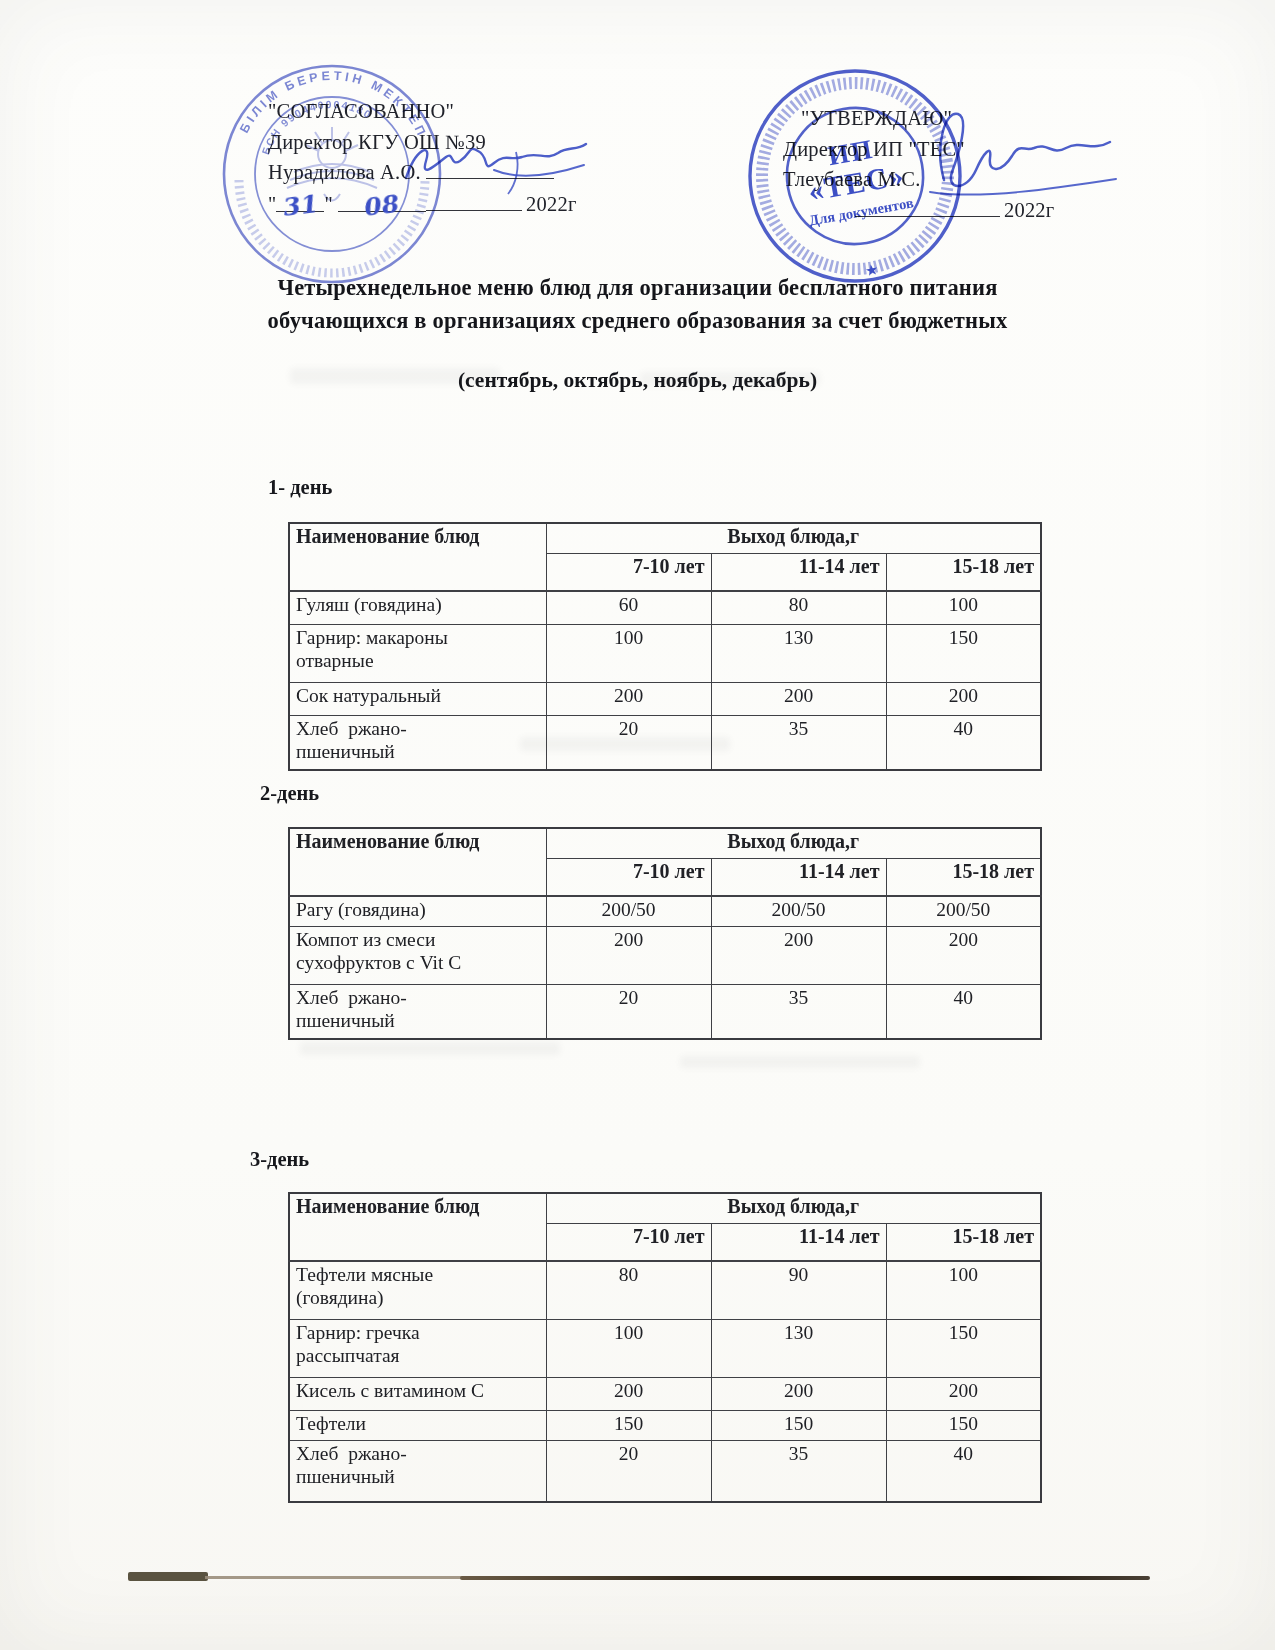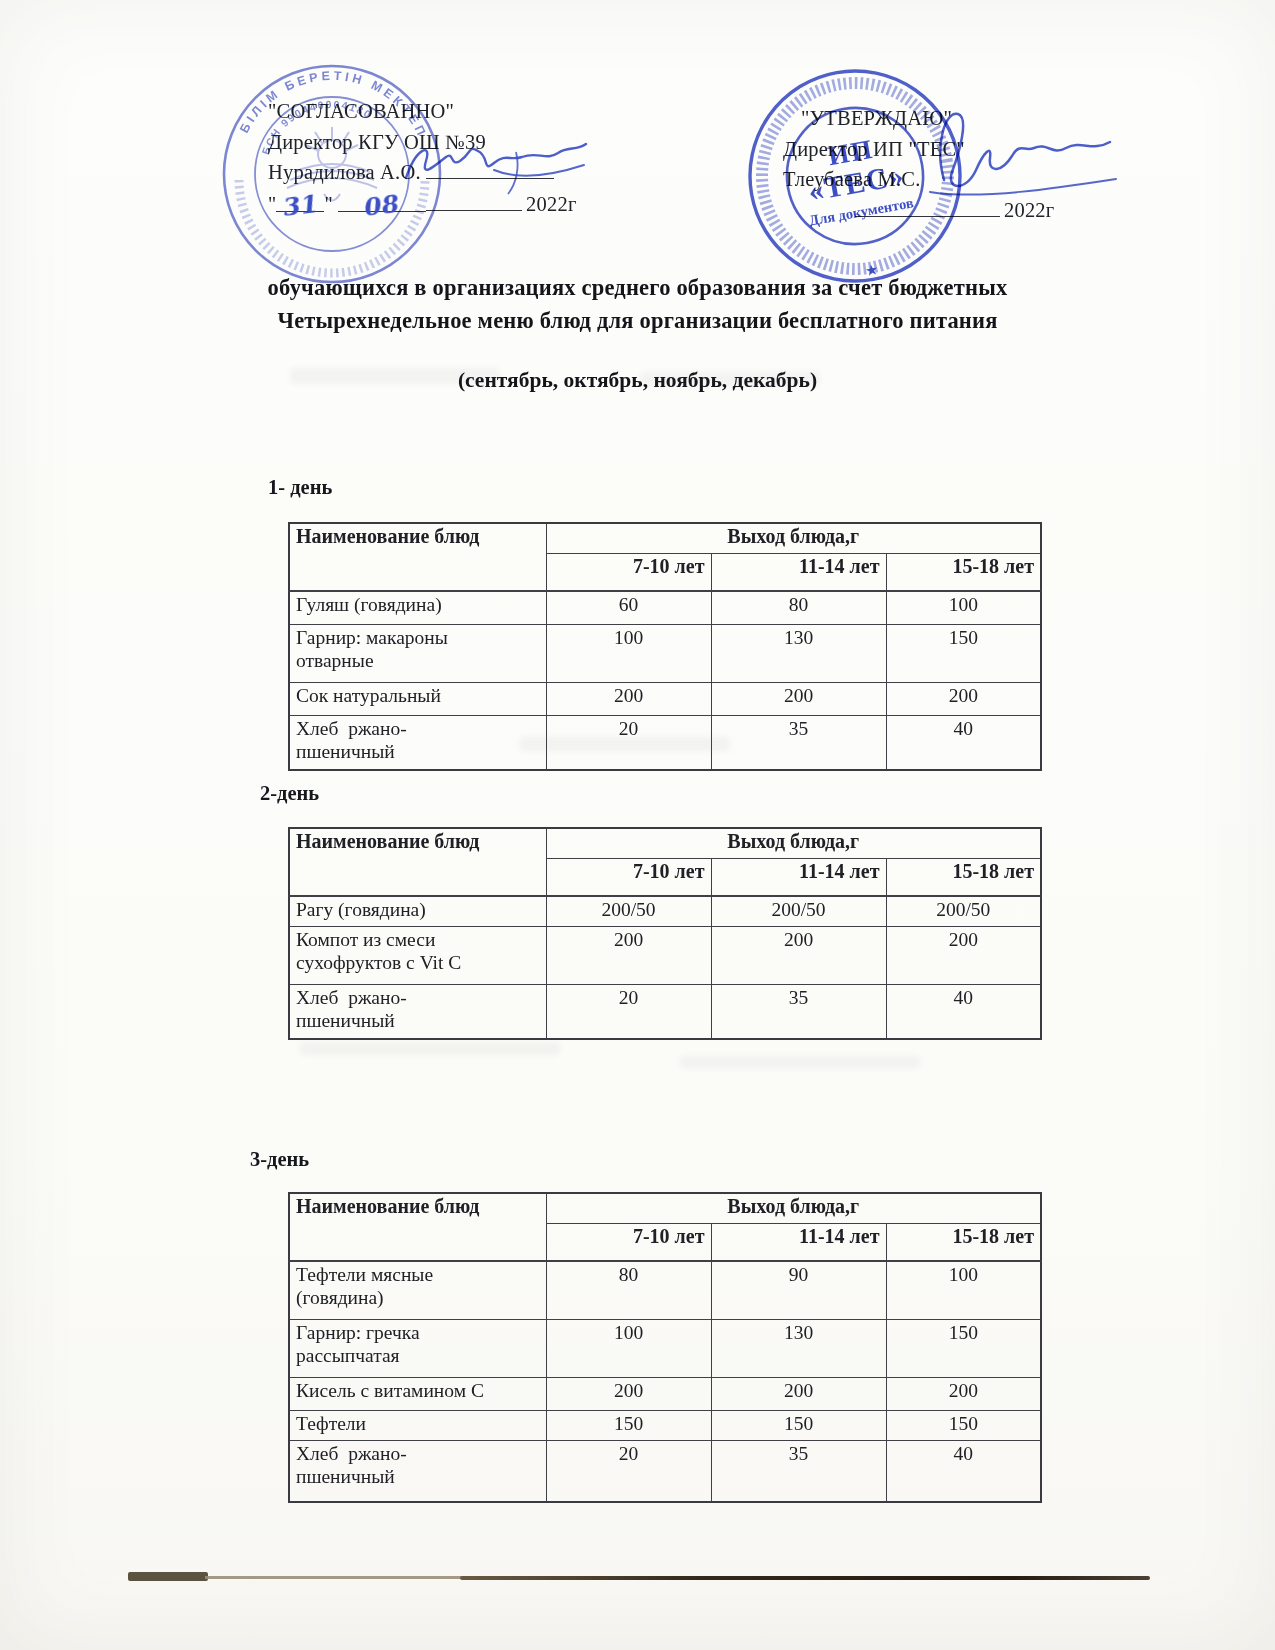--- a/index.html
+++ b/index.html
@@ -132,22 +132,22 @@
     <path d="M8,44 C18,14 34,8 28,27 C22,46 40,29 48,23 C56,17 52,33 62,27 C74,19 70,11 80,17 C92,23 84,39 96,29 C108,19 112,27 124,23 C140,17 148,27 160,19 C170,12 178,17 188,10" stroke="#3a4ec8" stroke-width="2.4" fill="none" stroke-linecap="round" opacity=".9"></path>
     <path d="M96,36 C120,46 152,42 186,31" stroke="#3a4ec8" stroke-width="2" fill="none" stroke-linecap="round" opacity=".85"></path>
     <path d="M118,18 C122,34 118,50 110,60" stroke="#3a4ec8" stroke-width="1.8" fill="none" opacity=".8"></path>
   </svg>
   <svg class="sig sig-right" viewBox="0 0 205 108" xmlns="http://www.w3.org/2000/svg">
     <path d="M28,82 C18,46 30,12 42,16 C54,20 42,58 36,74 C30,92 50,94 60,72 C68,54 76,46 74,60 C72,76 86,74 96,58 C104,44 108,54 118,50 C132,44 136,58 150,50 C166,42 176,54 194,44" stroke="#3a4ec8" stroke-width="2.5" fill="none" stroke-linecap="round" opacity=".9"></path>
     <path d="M14,94 C64,102 142,90 200,81" stroke="#3a4ec8" stroke-width="2" fill="none" stroke-linecap="round" opacity=".85"></path>
   </svg>
 
   <div class="doc-title">
+    <span>Четырехнедельное меню блюд для организации бесплатного питания</span>
     <span>обучающихся в организациях среднего образования за счет бюджетных</span>
-    <span>Четырехнедельное меню блюд для организации бесплатного питания</span>
   </div>
   <div class="doc-subtitle">(сентябрь, октябрь, ноябрь, декабрь)</div>
 
   <div class="day-label lbl-1">1- день</div>
   <table class="menu-table t1">
     <colgroup>
         <col style="width:257px">
         <col style="width:165px">
         <col style="width:175px">
         <col style="width:155px">

